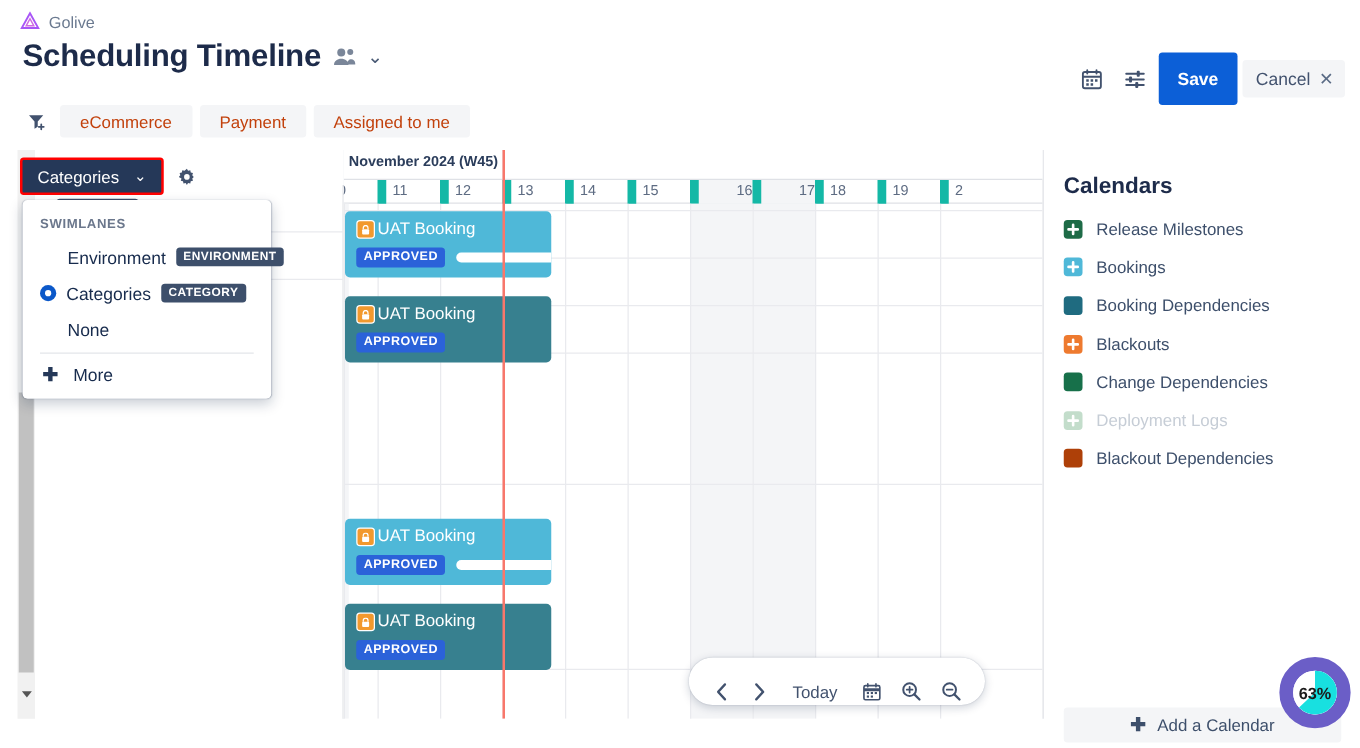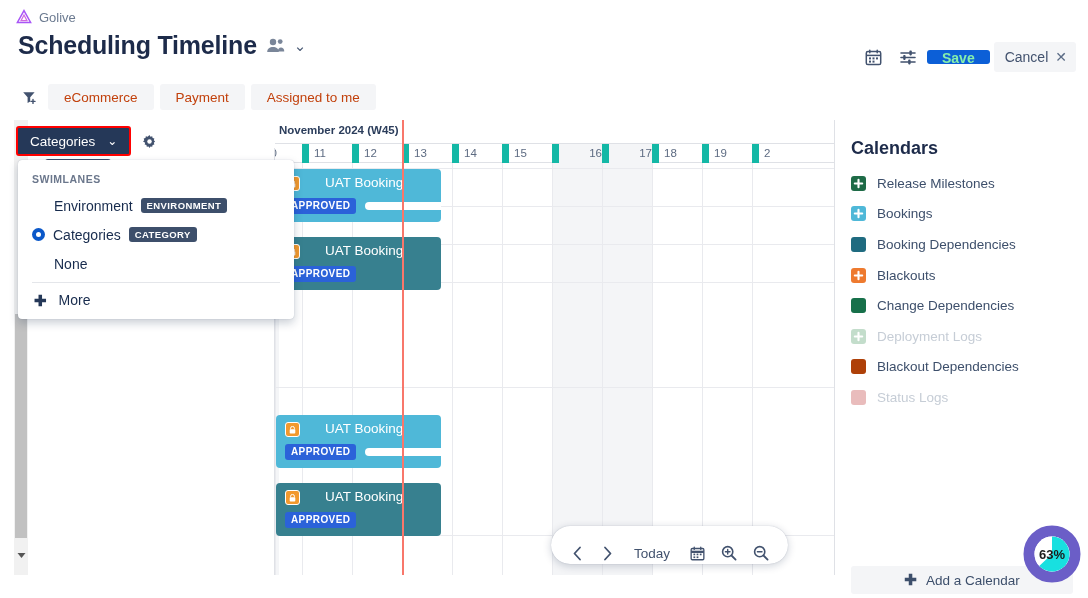--- a/index.html
+++ b/index.html
@@ -36,22 +36,22 @@
   .top-actions {
     position: absolute; right: 12px; top: 42px;
     display: flex; align-items: center; gap: 4px;
   }
   .icon-btn {
     width: 30px; height: 30px; border-radius: 3px;
     display: flex; align-items: center; justify-content: center;
     background: transparent; border: none; cursor: pointer;
   }
   .btn-save {
-    background: #0c5fd7; color: #86efac; border: none; border-radius: 3px;
-    font-size: 14px; font-weight: bold; padding: 0 15px; height: 14px;
+    background: #0c5fd7; color: #ffffff; border: none; border-radius: 3px;
+    font-size: 14px; font-weight: bold; padding: 0 15px; height: 42px;
     cursor: pointer; font-family: "Liberation Sans", sans-serif;
   }
   .btn-cancel {
     background: #f4f5f7; color: #42526e; border: none; border-radius: 3px;
     font-size: 14px; padding: 0 9px 0 11px; height: 30px; cursor: pointer;
     display: flex; align-items: center; gap: 7px;
     font-family: "Liberation Sans", sans-serif;
   }
   .cancel-x { font-size: 14px; color:#5a6b85; }
 
@@ -77,21 +77,21 @@
     font-family: "Liberation Sans", sans-serif;
   }
   .cat-btn .chev2 { font-size: 12px; }
   .gear-btn {
     width: 28px; height: 28px; border-radius: 3px; border: none; background: transparent;
     display:flex; align-items:center; justify-content:center; cursor:pointer;
   }
 
   
   .dropdown {
-    position: absolute; left: 18px; top: 160px; width: 276px;
+    position: absolute; left: 18px; top: 160px; width: 199px;
     background: #ffffff; border-radius: 4px;
     box-shadow: 0 4px 10px rgba(9,30,66,0.22), 0 0 1px rgba(9,30,66,0.3);
     padding: 6px 0 0 0; z-index: 40;
   }
   .dd-header {
     font-size: 10.5px; font-weight: bold; color: #6b778c;
     letter-spacing: 0.5px; padding: 7px 14px 6px 14px;
   }
   .dd-item {
     display: flex; align-items: center; gap: 8px;
@@ -172,21 +172,21 @@
   .row-line { position:absolute; left:0; width:560px; height:1px; background:#e9eaee; }
   .today-line {
     position:absolute; top:0; width: 2px; background: #f8776b;
   }
 
   .card {
     position:absolute; border-radius: 4px; overflow:hidden;
     padding: 7px 9px 8px 9px; color:#ffffff;
   }
   .card .c-title {
-    display:flex; align-items:center; gap:25px;
+    display:flex; align-items:center; gap:2px;
     font-size: 13.5px; line-height: 1.1; margin-bottom: 7px;
   }
   .lock-box {
     width: 15px; height: 15px; border-radius: 3px; background:#f2992e;
     display:flex; align-items:center; justify-content:center; flex:none;
     border: 1.5px solid #ffffff;
   }
   .card .c-meta { display:flex; align-items:center; gap:9px; }
   .badge {
     background:#2b62d9; color:#ffffff; border-radius:3px;
@@ -550,24 +550,20 @@
             <svg width="11" height="11" viewBox="0 0 11 11">
               <path d="M5.5 1.8v7.4M1.8 5.5h7.4" stroke="#ffffff" stroke-width="2.1" stroke-linecap="round"></path>
             </svg>
           </span>
           <span>Deployment Logs</span>
         </div>
         <div class="cal-item">
           <span class="sw" style="background: rgb(174, 64, 8);"></span>
           <span>Blackout Dependencies</span>
         </div>
-        <div class="cal-item dim">
-          <span class="sw" style="background: rgb(233, 188, 188);"></span>
-          <span>Status Logs</span>
-        </div>
       </div>
     <button class="add-cal">
       <span style="font-weight:bold;font-size:15px;">✚</span>
       <span>Add a Calendar</span>
     </button>
   </div>
 
   <div class="progress-widget">
     <svg width="58" height="58" viewBox="0 0 58 58">
       <circle cx="29" cy="29" r="23" fill="none" id="pw-ring" stroke-width="11" stroke="#6b5ec7"></circle>

